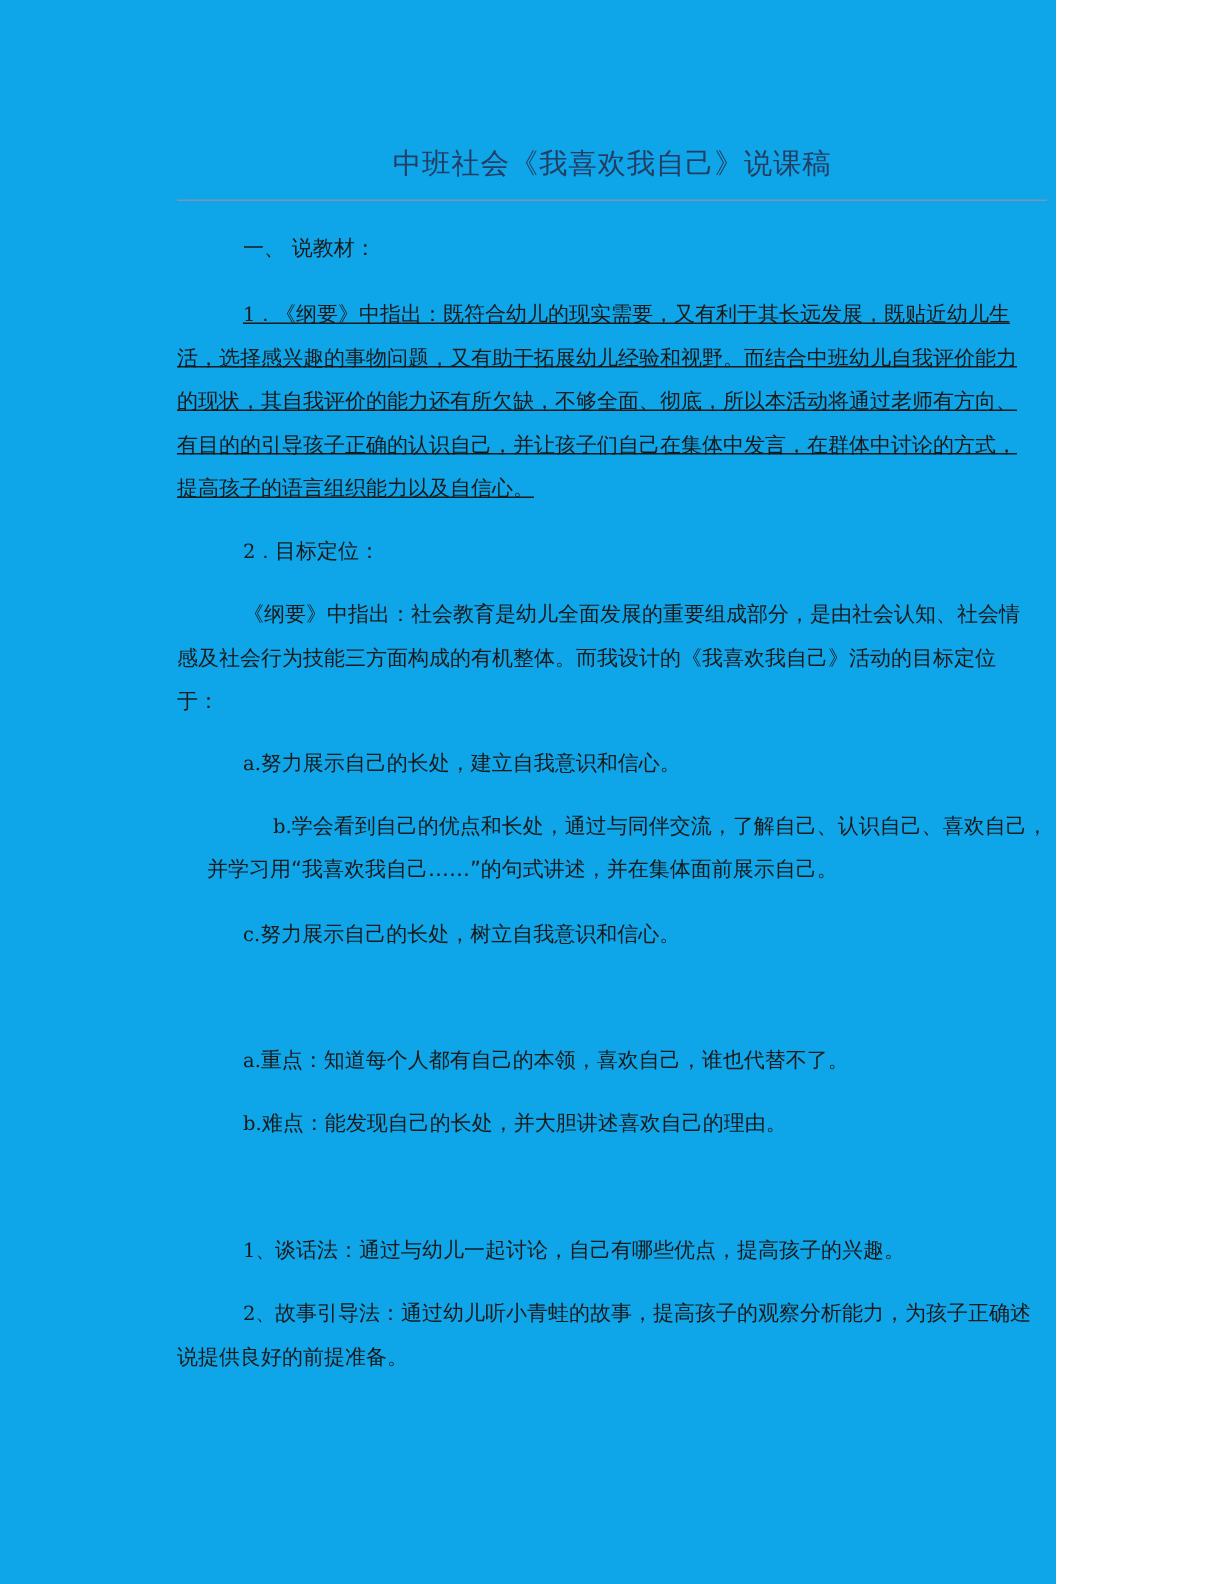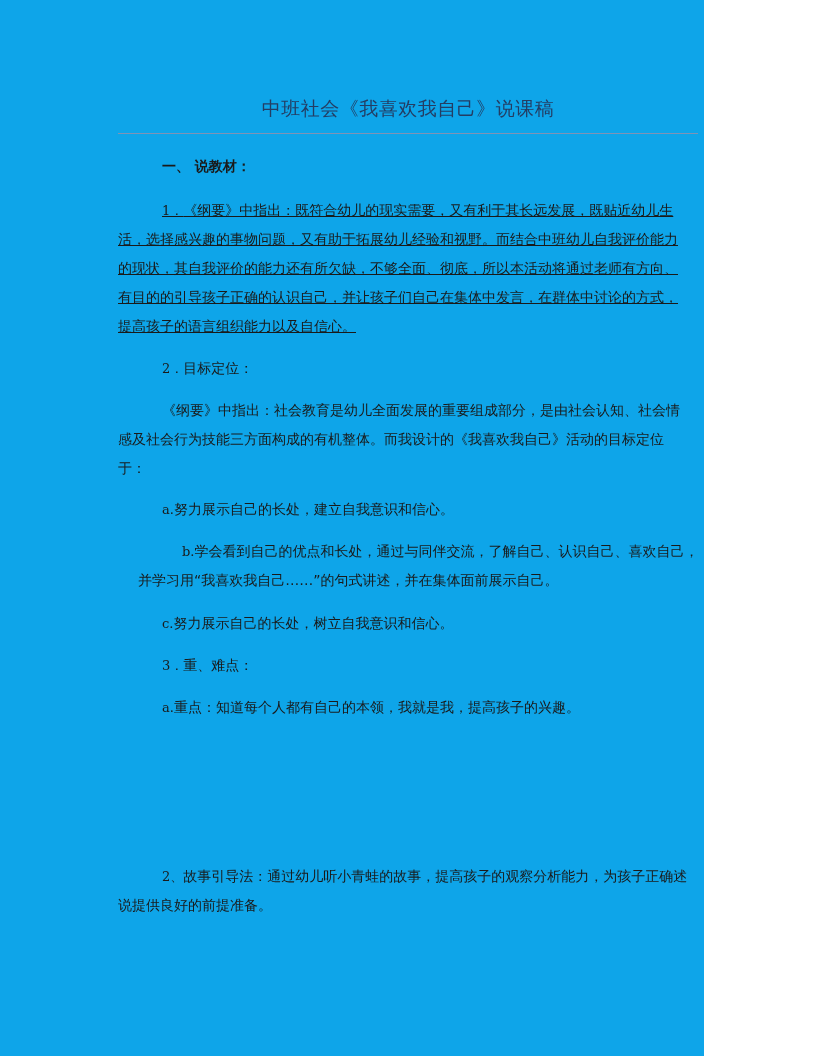--- a/index.html
+++ b/index.html
@@ -14,35 +14,36 @@
        text-indent: 44px; margin: 0; }
   .lbl { font-family: "DejaVu Serif", serif; font-size: 13px; }
 </style>
 </head>
 <body>
 
 <div class="page">
   <div class="title">中班社会《我喜欢我自己》说课稿</div>
   <div class="rule"></div>
 
-  <p class="p" style="top:152px;font-weight:bold;">一、 说教材：</p>
+  <p class="p" style="top:152px;">一、 说教材：</p>
 
   <p class="p" style="top:196px;text-decoration:underline;"><span class="lbl">1．</span><span>《纲要》中指出：既符合幼儿的现实需要，又有利于其长远发展，既贴近幼儿生活，选择感兴趣的事物问题，又有助于拓展幼儿经验和视野。而结合中班幼儿自我评价能力的现状，其自我评价的能力还有所欠缺，不够全面、彻底，所以本活动将通过老师有方向、有目的的引导孩子正确的认识自己，并让孩子们自己在集体中发言，在群体中讨论的方式，提高孩子的语言组织能力以及自信心。</span></p>
 
   <p class="p" style="top:354px;"><span class="lbl">2．</span><span>目标定位：</span></p>
 
   <p class="p" style="top:396px;">《纲要》中指出：社会教育是幼儿全面发展的重要组成部分，是由社会认知、社会情感及社会行为技能三方面构成的有机整体。而我设计的《我喜欢我自己》活动的目标定位于：</p>
 
   <p class="p" style="top:495px;"><span class="lbl">a.</span><span>努力展示自己的长处，建立自我意识和信心。</span></p>
 
   <p class="p" style="top:537px;margin-left:20px;"><span class="lbl">b.</span><span>学会看到自己的优点和长处，通过与同伴交流，了解自己、认识自己、喜欢自己，并学习用“我喜欢我自己……”的句式讲述，并在集体面前展示自己。</span></p>
 
   <p class="p" style="top:609px;"><span class="lbl">c.</span><span>努力展示自己的长处，树立自我意识和信心。</span></p>
 
-  <p class="p" style="top:651px;"><span class="lbl">3．</span><span>重、难点：</span></p>
 
-  <p class="p" style="top:693px; text-indent:44px;"><span class="lbl">a.</span><span>重点：知道每个人都有自己的本领，我就是我，提高孩子的兴趣。</span></p>
+  <p class="p" style="top:693px; text-indent:44px;"><span class="lbl">a.</span><span>重点：知道每个人都有自己的本领，喜欢自己，谁也代替不了。</span></p>
+
+  <p class="p" style="top:735px;"><span class="lbl">b.</span><span>难点：能发现自己的长处，并大胆讲述喜欢自己的理由。</span></p>
 
 
-
+  <p class="p" style="top:820px;"><span class="lbl">1、</span><span>谈话法：通过与幼儿一起讨论，自己有哪些优点，提高孩子的兴趣。</span></p>
 
   <p class="p" style="top:862px;"><span class="lbl">2、</span><span>故事引导法：通过幼儿听小青蛙的故事，提高孩子的观察分析能力，为孩子正确述说提供良好的前提准备。</span></p>
 </div>
 
 </body></html>

